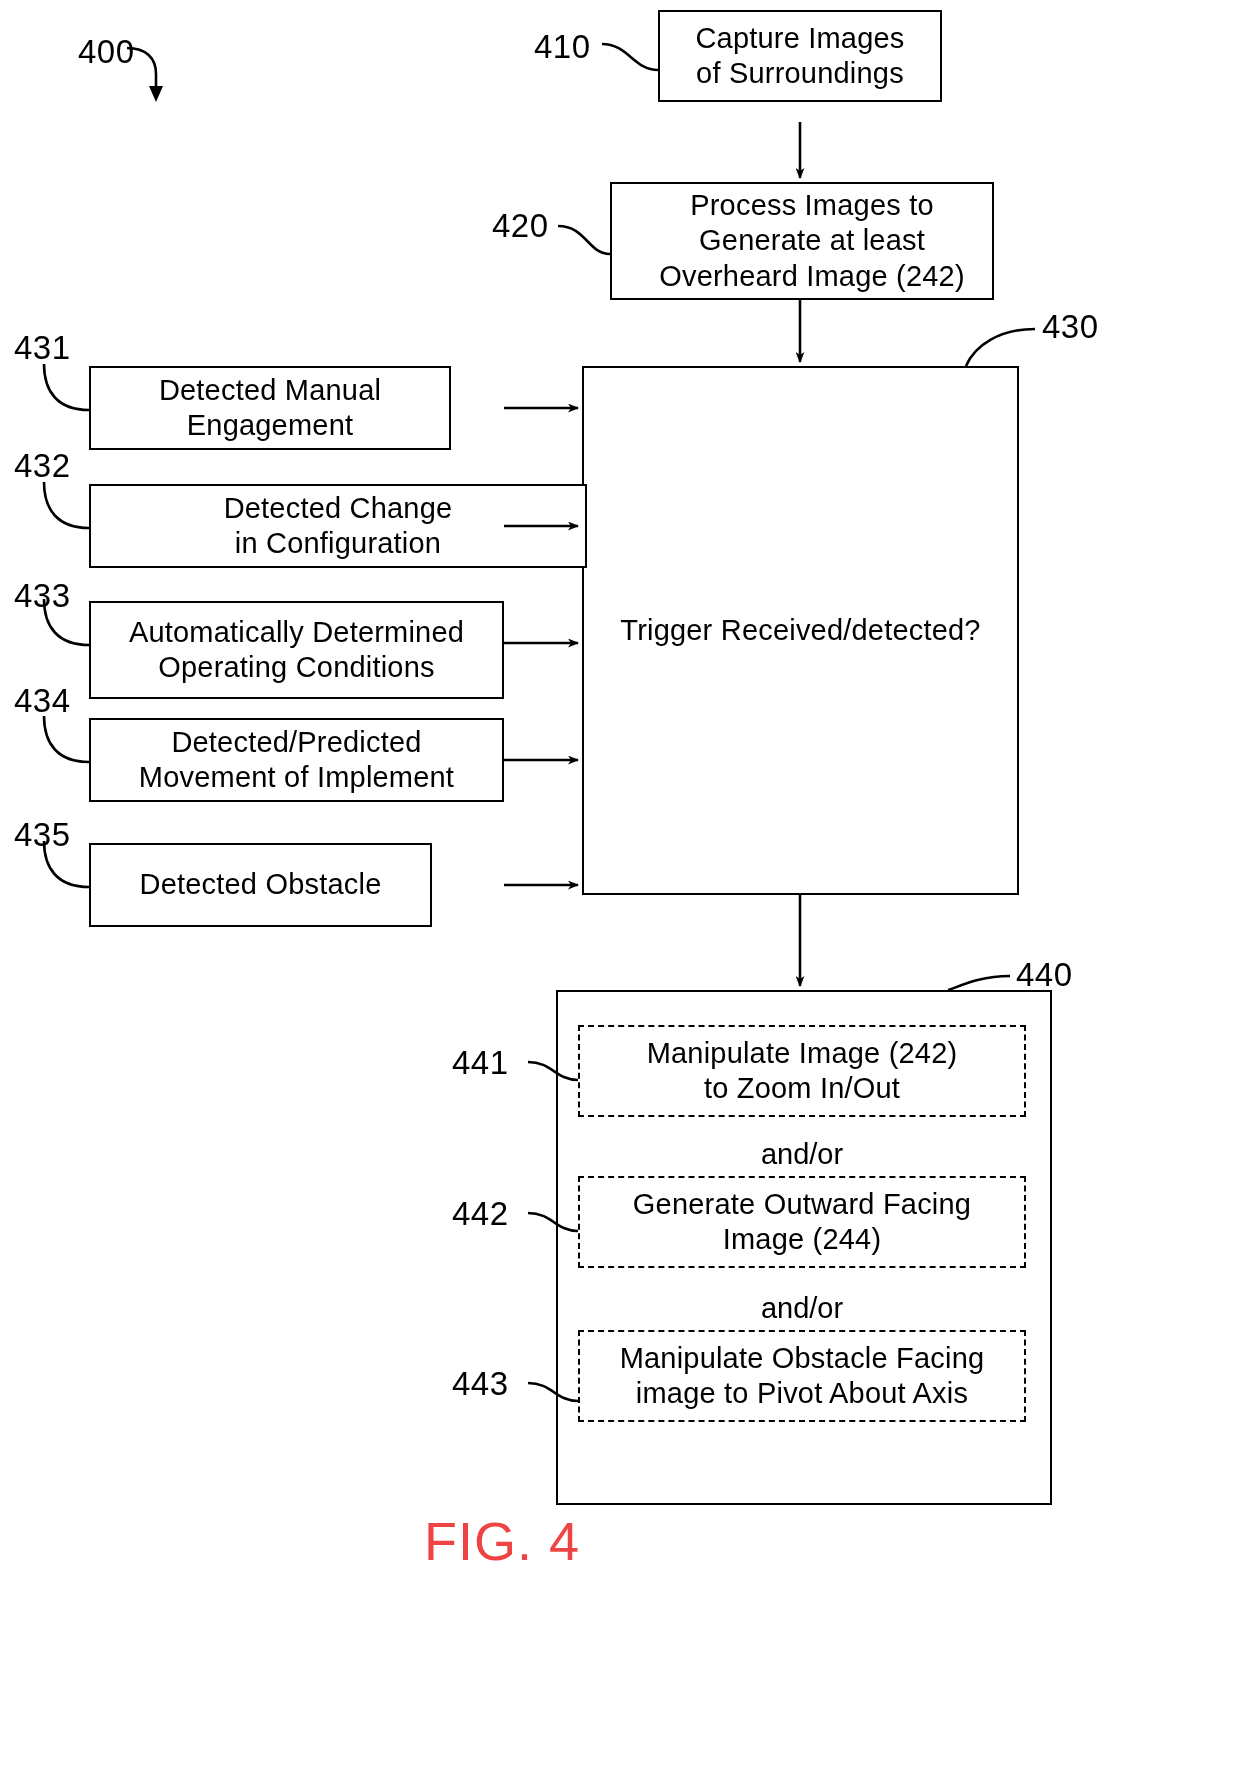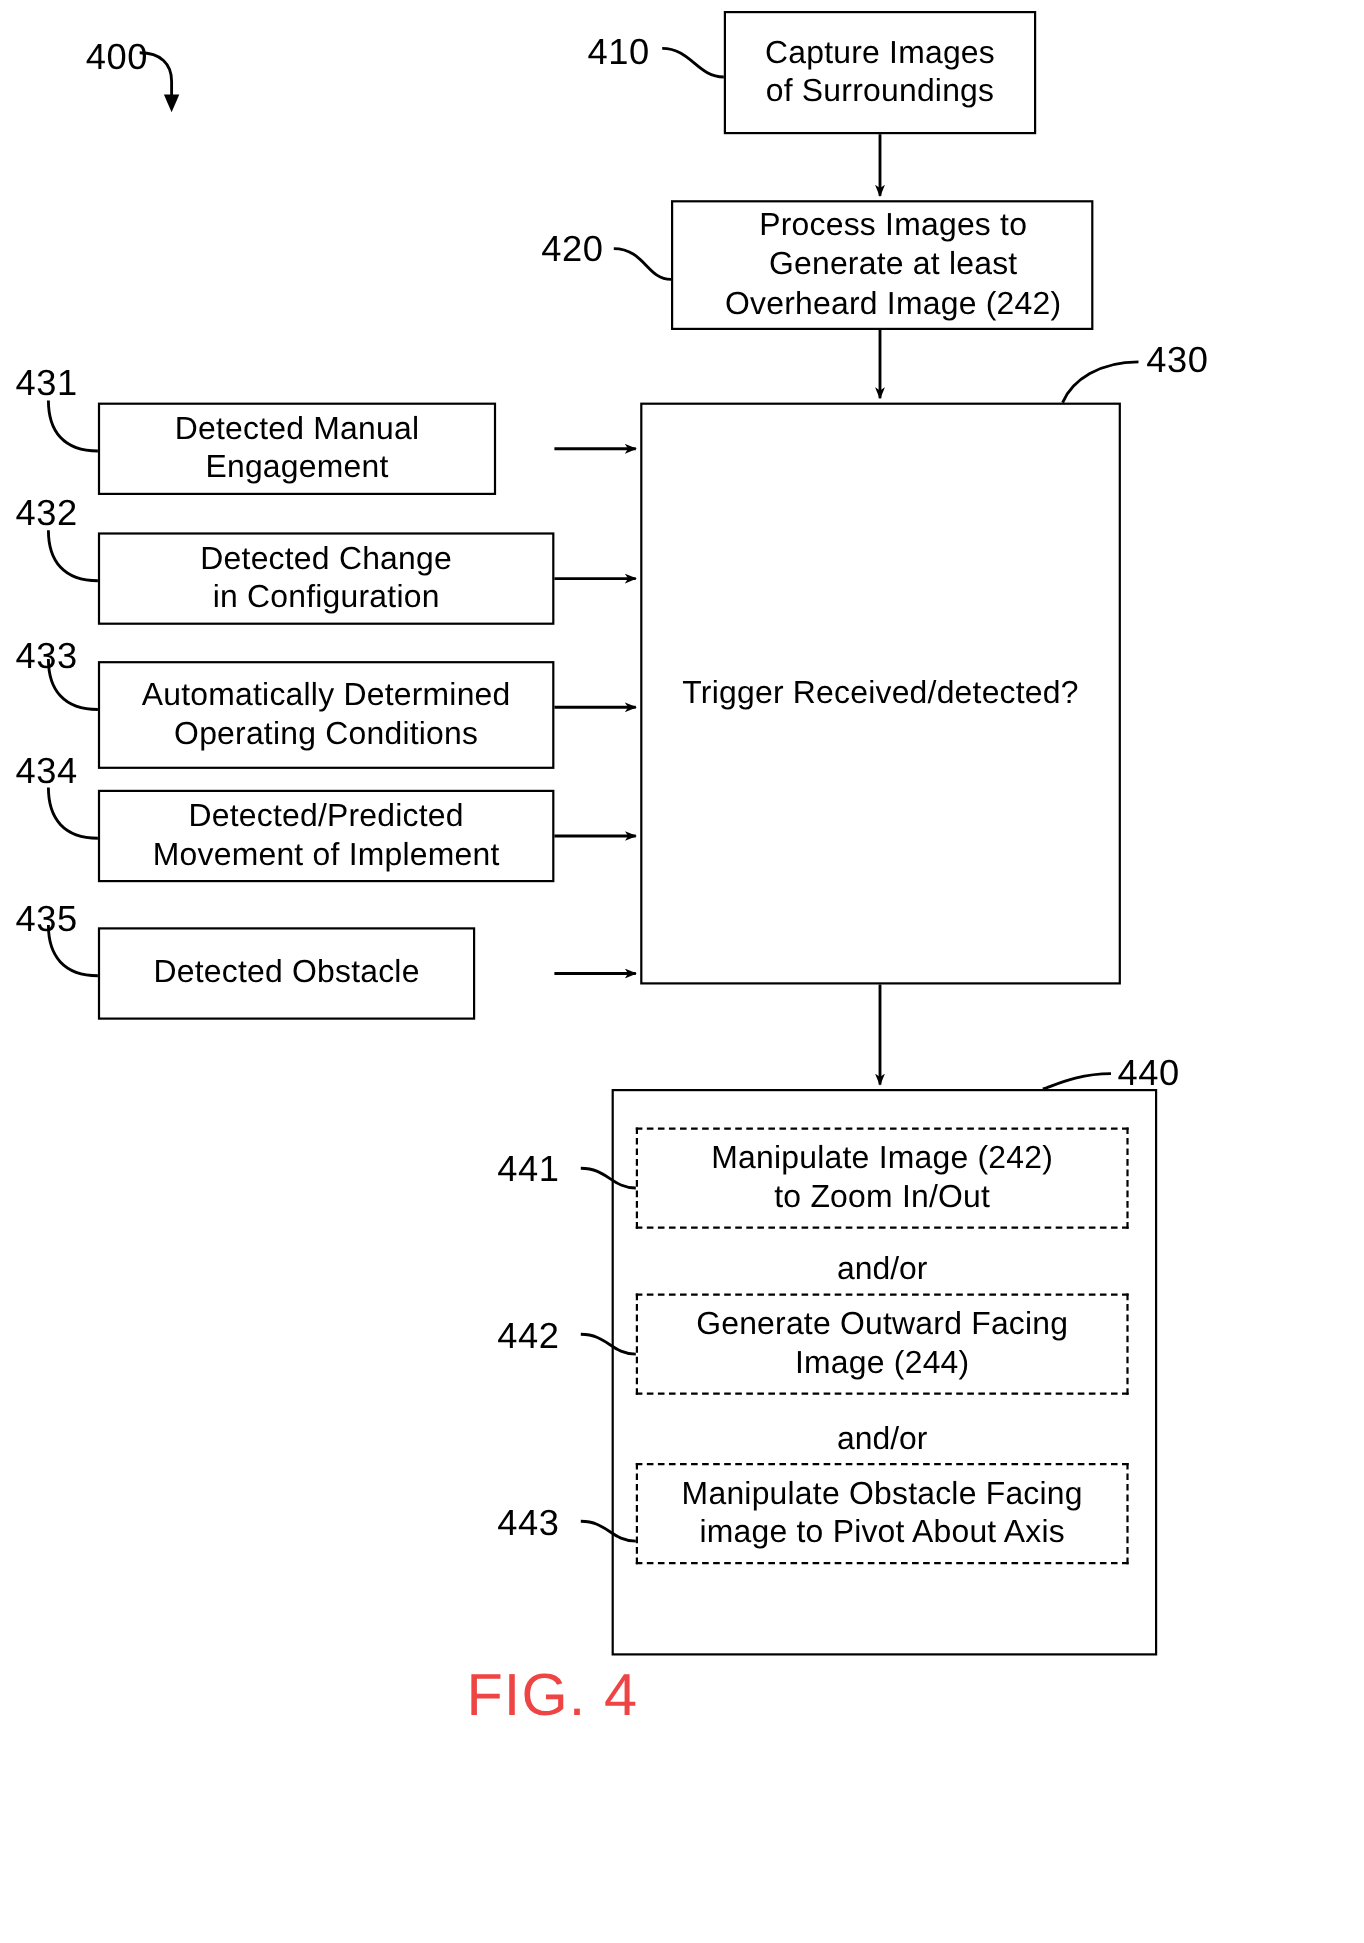--- a/index.html
+++ b/index.html
@@ -74,21 +74,21 @@
     pointer-events: none;
   }
 </style>
 </head>
 <body>
 
 <div id="figure">
 
   <div class="ref" style="left:78px; top:35px;">400</div>
 
-  <div class="node" id="n410" style="left:658px; top:10px; width:284px; height:112px;">
+  <div class="node" id="n410" style="left:658px; top:10px; width:284px; height:92px;">
     <span class="node-text">Capture Images
 of Surroundings</span>
   </div>
   <div class="ref" style="left:534px; top:30px;">410</div>
 
   <div class="node" id="n420" style="left:610px; top:182px; width:384px; height:118px;padding-left:28px;">
     <span class="node-text">Process Images to
 Generate at least
 Overheard Image (242)</span>
   </div>
@@ -98,21 +98,21 @@
     <span class="node-text">Trigger Received/detected?</span>
   </div>
   <div class="ref" style="left:1042px; top:310px;">430</div>
 
   <div class="node" id="n431" style="left:89px; top:366px; width:362px; height:84px;">
     <span class="node-text">Detected Manual
 Engagement</span>
   </div>
   <div class="ref" style="left:14px; top:331px;">431</div>
 
-  <div class="node" id="n432" style="left:89px; top:484px; width:415px; height:84px;">
+  <div class="node" id="n432" style="left:89px; top:484px; width:498px; height:84px;">
     <span class="node-text">Detected Change
 in Configuration</span>
   </div>
   <div class="ref" style="left:14px; top:449px;">432</div>
 
   <div class="node" id="n433" style="left:89px; top:601px; width:415px; height:98px;">
     <span class="node-text">Automatically Determined
 Operating Conditions</span>
   </div>
   <div class="ref" style="left:14px; top:579px;">433</div>

